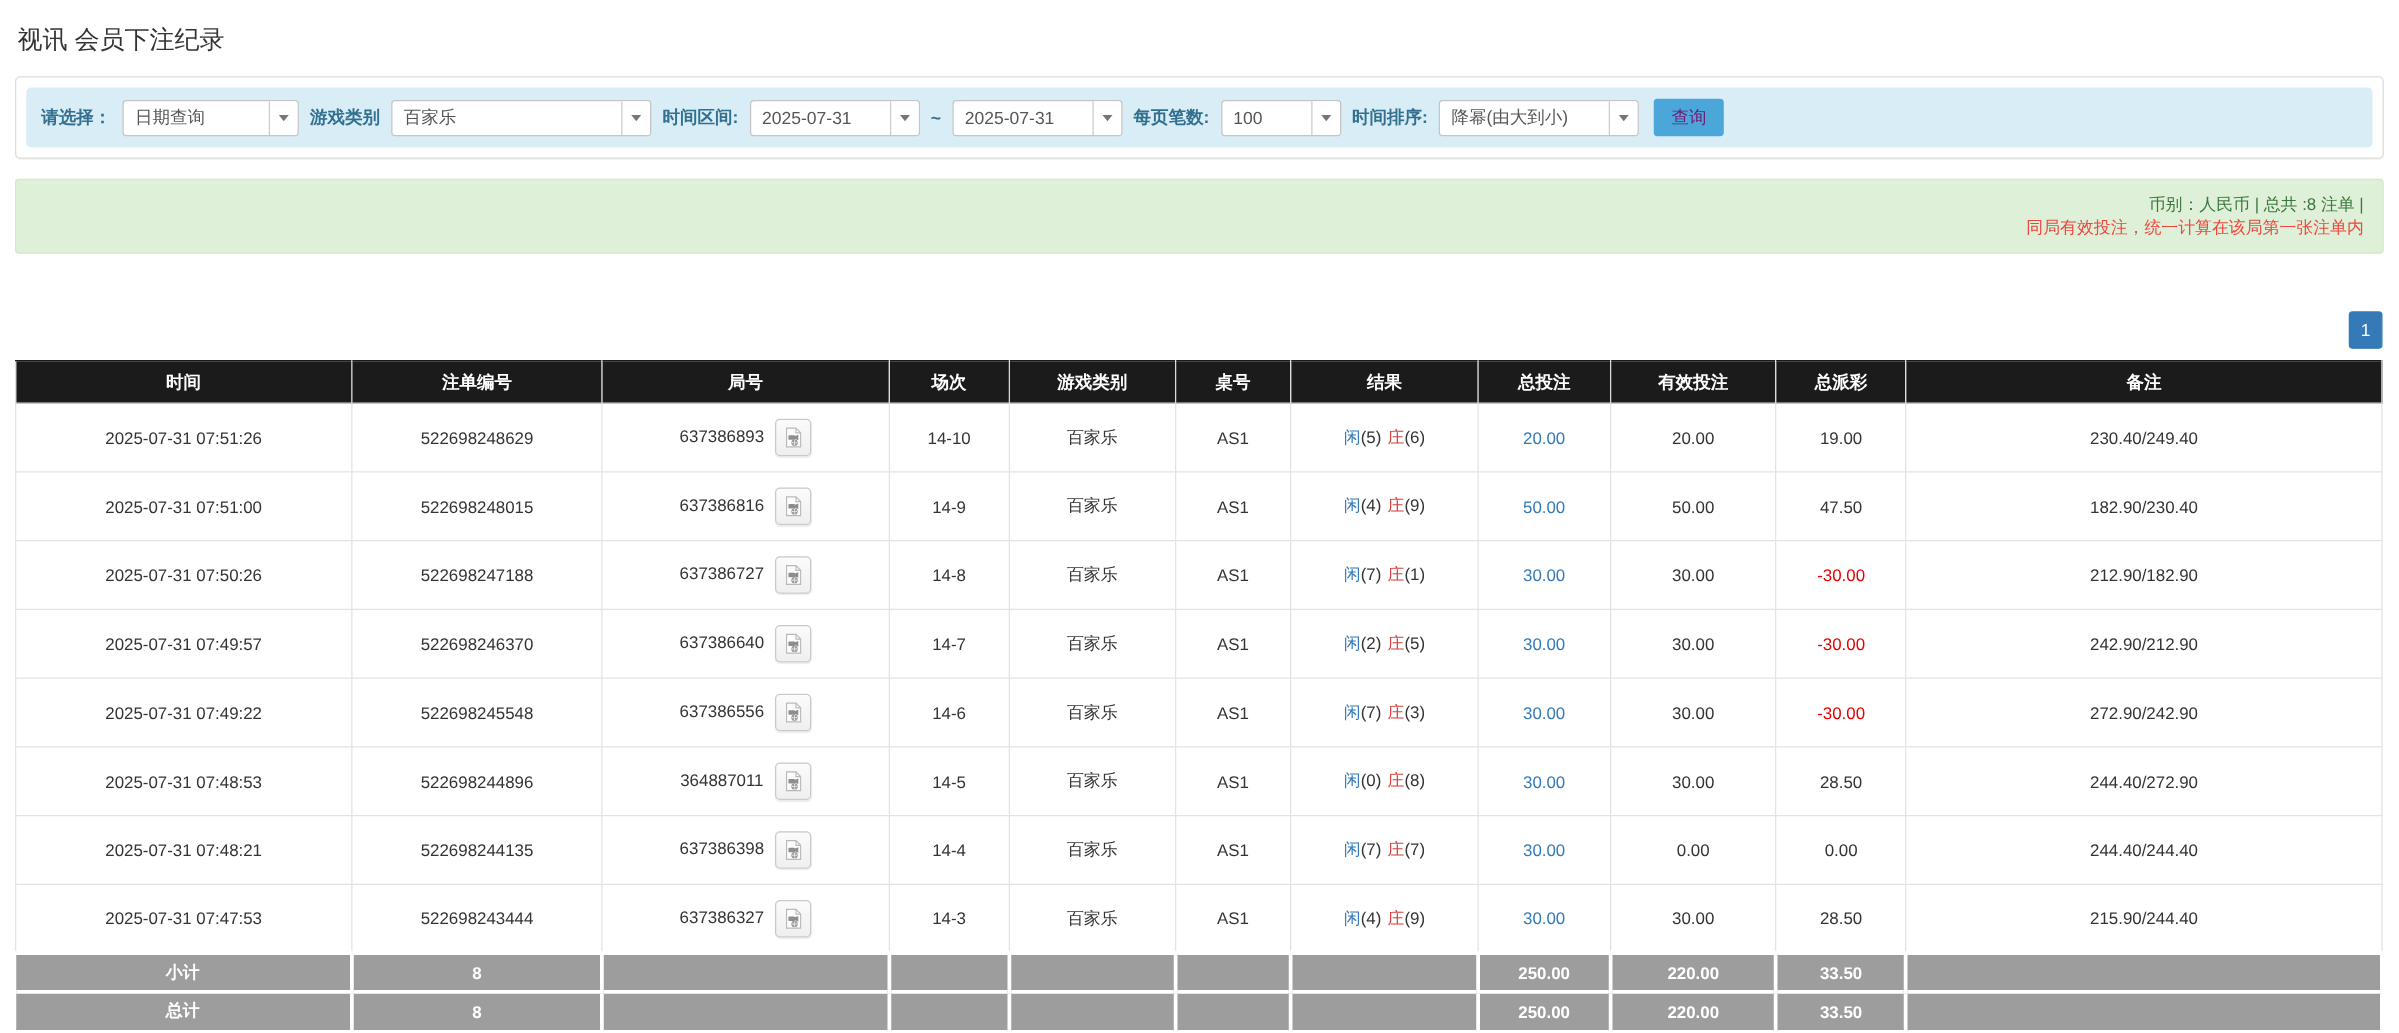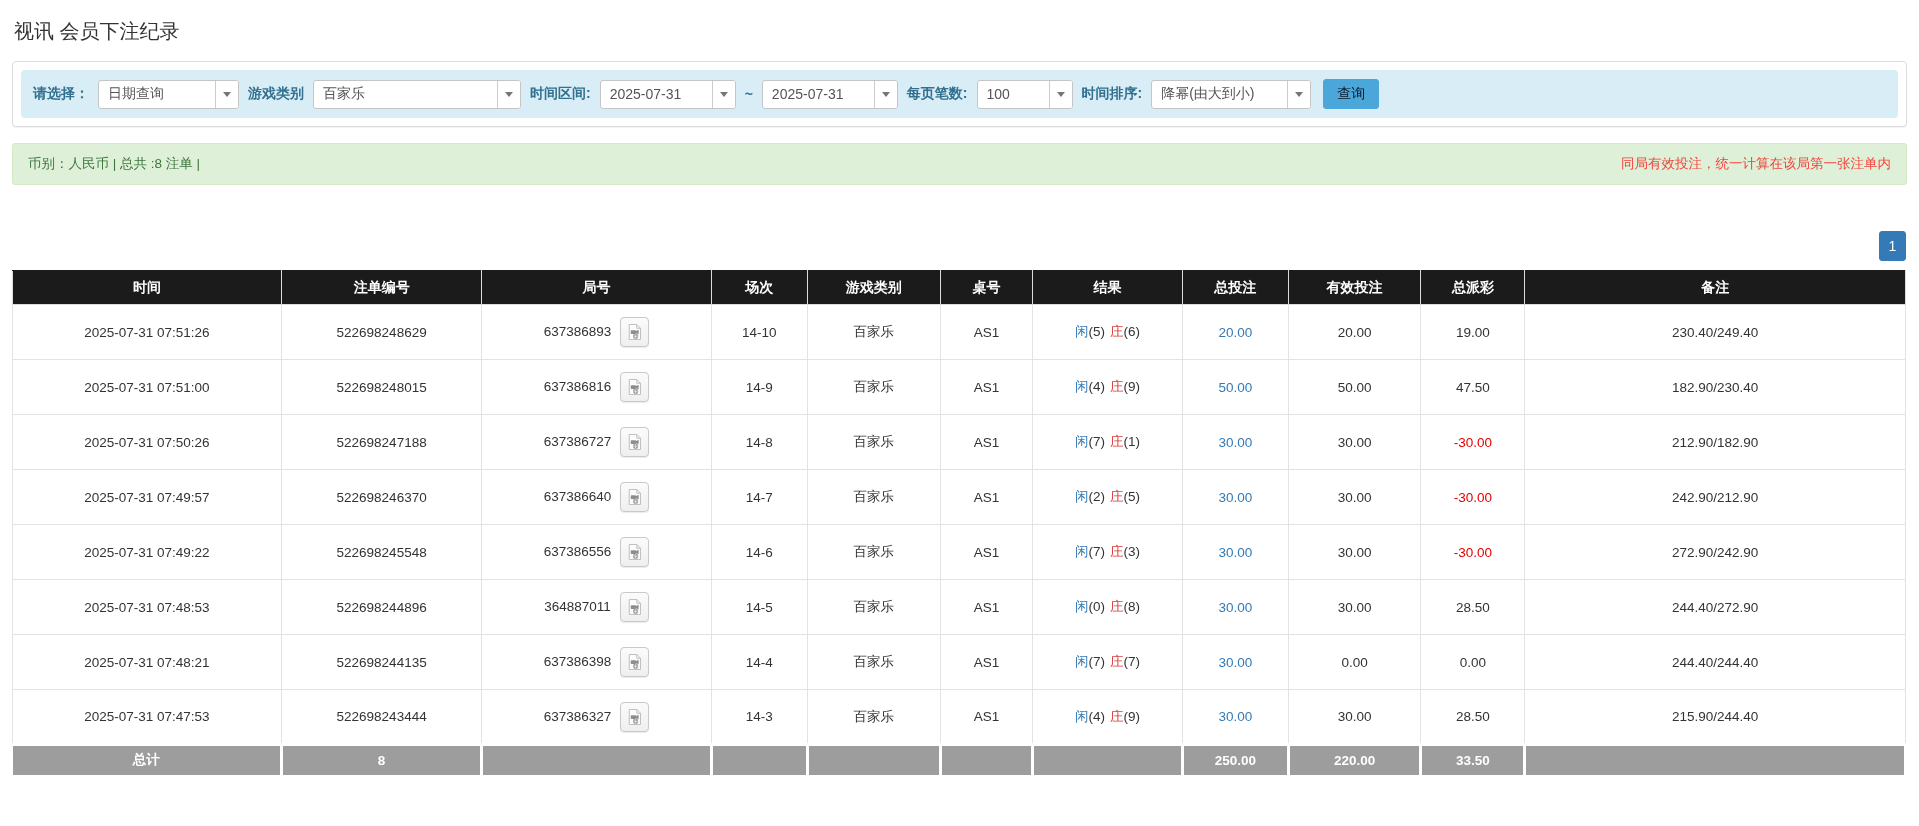--- a/index.html
+++ b/index.html
@@ -19,27 +19,27 @@
            height: 29px; align-items: stretch; overflow: hidden; text-align: center; }
   .combo-text { padding: 0 9px; font-size: 14px; color: #555; display: flex; align-items: center; flex: 1;
                 white-space: nowrap; overflow: hidden; }
   .combo-arrow { width: 23px; border-left: 1px solid #ccc; display: flex; align-items: center;
                  justify-content: center; background: #fff; flex: none; cursor: pointer; }
   .combo-arrow i { width: 0; height: 0; border-left: 4px solid transparent; border-right: 4px solid transparent;
                    border-top: 5px solid #767676; }
   .w-qtype { width: 141px; } .w-game { width: 208px; } .w-date { width: 136px; }
   .w-size { width: 96px; } .w-sort { width: 160px; }
   .tilde { color: var(--label-color, #31708f); font-weight: bold; font-size: 14px; }
-  .search-btn { background: var(--button-bg, #4ba6d9); color: #0f172a; border: 1px solid var(--button-bg, #4ba6d9);
+  .search-btn { background: var(--button-bg, #4ba6d9); color: #701a75; border: 1px solid var(--button-bg, #4ba6d9);
                 border-radius: 3px; height: 30px; padding: 0 13px; font-size: 14px; cursor: pointer; margin-left: 3px; }
 
   
   .summary-bar { background: var(--summary-bg, #dff0d8); border: 1px solid var(--summary-border, #d6e9c6);
                  color: var(--summary-text, #3c763d); border-radius: 3px; padding: 11px 15px;
-                 display: flex; justify-content: space-between; align-items: flex-start; font-size: 13.5px; }
+                 display: flex; justify-content: space-between; align-items: flex-end; font-size: 13.5px; flex-direction: column; }
   .summary-right { color: var(--note-red, #f0453c); }
 
   
   .pagination { text-align: right; margin: 46px 1px 9px 0; }
   .page-btn { background: var(--accent, #337ab7); border: 1px solid var(--accent, #337ab7); color: #fff;
               min-width: 27px; height: 30px; border-radius: 3px; font-size: 14px; cursor: pointer; padding: 0 8px; }
 
   
   table { width: 100%; border-collapse: collapse; table-layout: fixed; }
   thead th { background: var(--header-bg, #1b1b1b); color: #fff; font-size: 14px; font-weight: bold;
@@ -364,28 +364,41 @@
           <td>AS1</td>
           <td><span class="player-label">闲</span><span class="score">(4)</span><span class="result-gap"></span><span class="banker-label">庄</span><span class="score">(9)</span></td>
           <td><a class="bet-link">30.00</a></td>
           <td>30.00</td>
           <td><span class="">28.50</span></td>
           <td>215.90/244.40</td>
         </tr>
       </tbody>
     <tfoot id="footer-rows">
         <tr>
-          <td>总计</td>
+          <td>小计</td>
           <td>8</td>
           <td></td>
           <td></td>
           <td></td>
           <td></td>
           <td></td>
           <td>250.00</td>
           <td>220.00</td>
           <td>33.50</td>
           <td></td>
         </tr>
+        <tr>
+          <td>总计</td>
+          <td>8</td>
+          <td></td>
+          <td></td>
+          <td></td>
+          <td></td>
+          <td></td>
+          <td>250.00</td>
+          <td>220.00</td>
+          <td>33.50</td>
+          <td></td>
+        </tr>
       </tfoot>
   </table>
 
 </div>
 
 </body></html>

